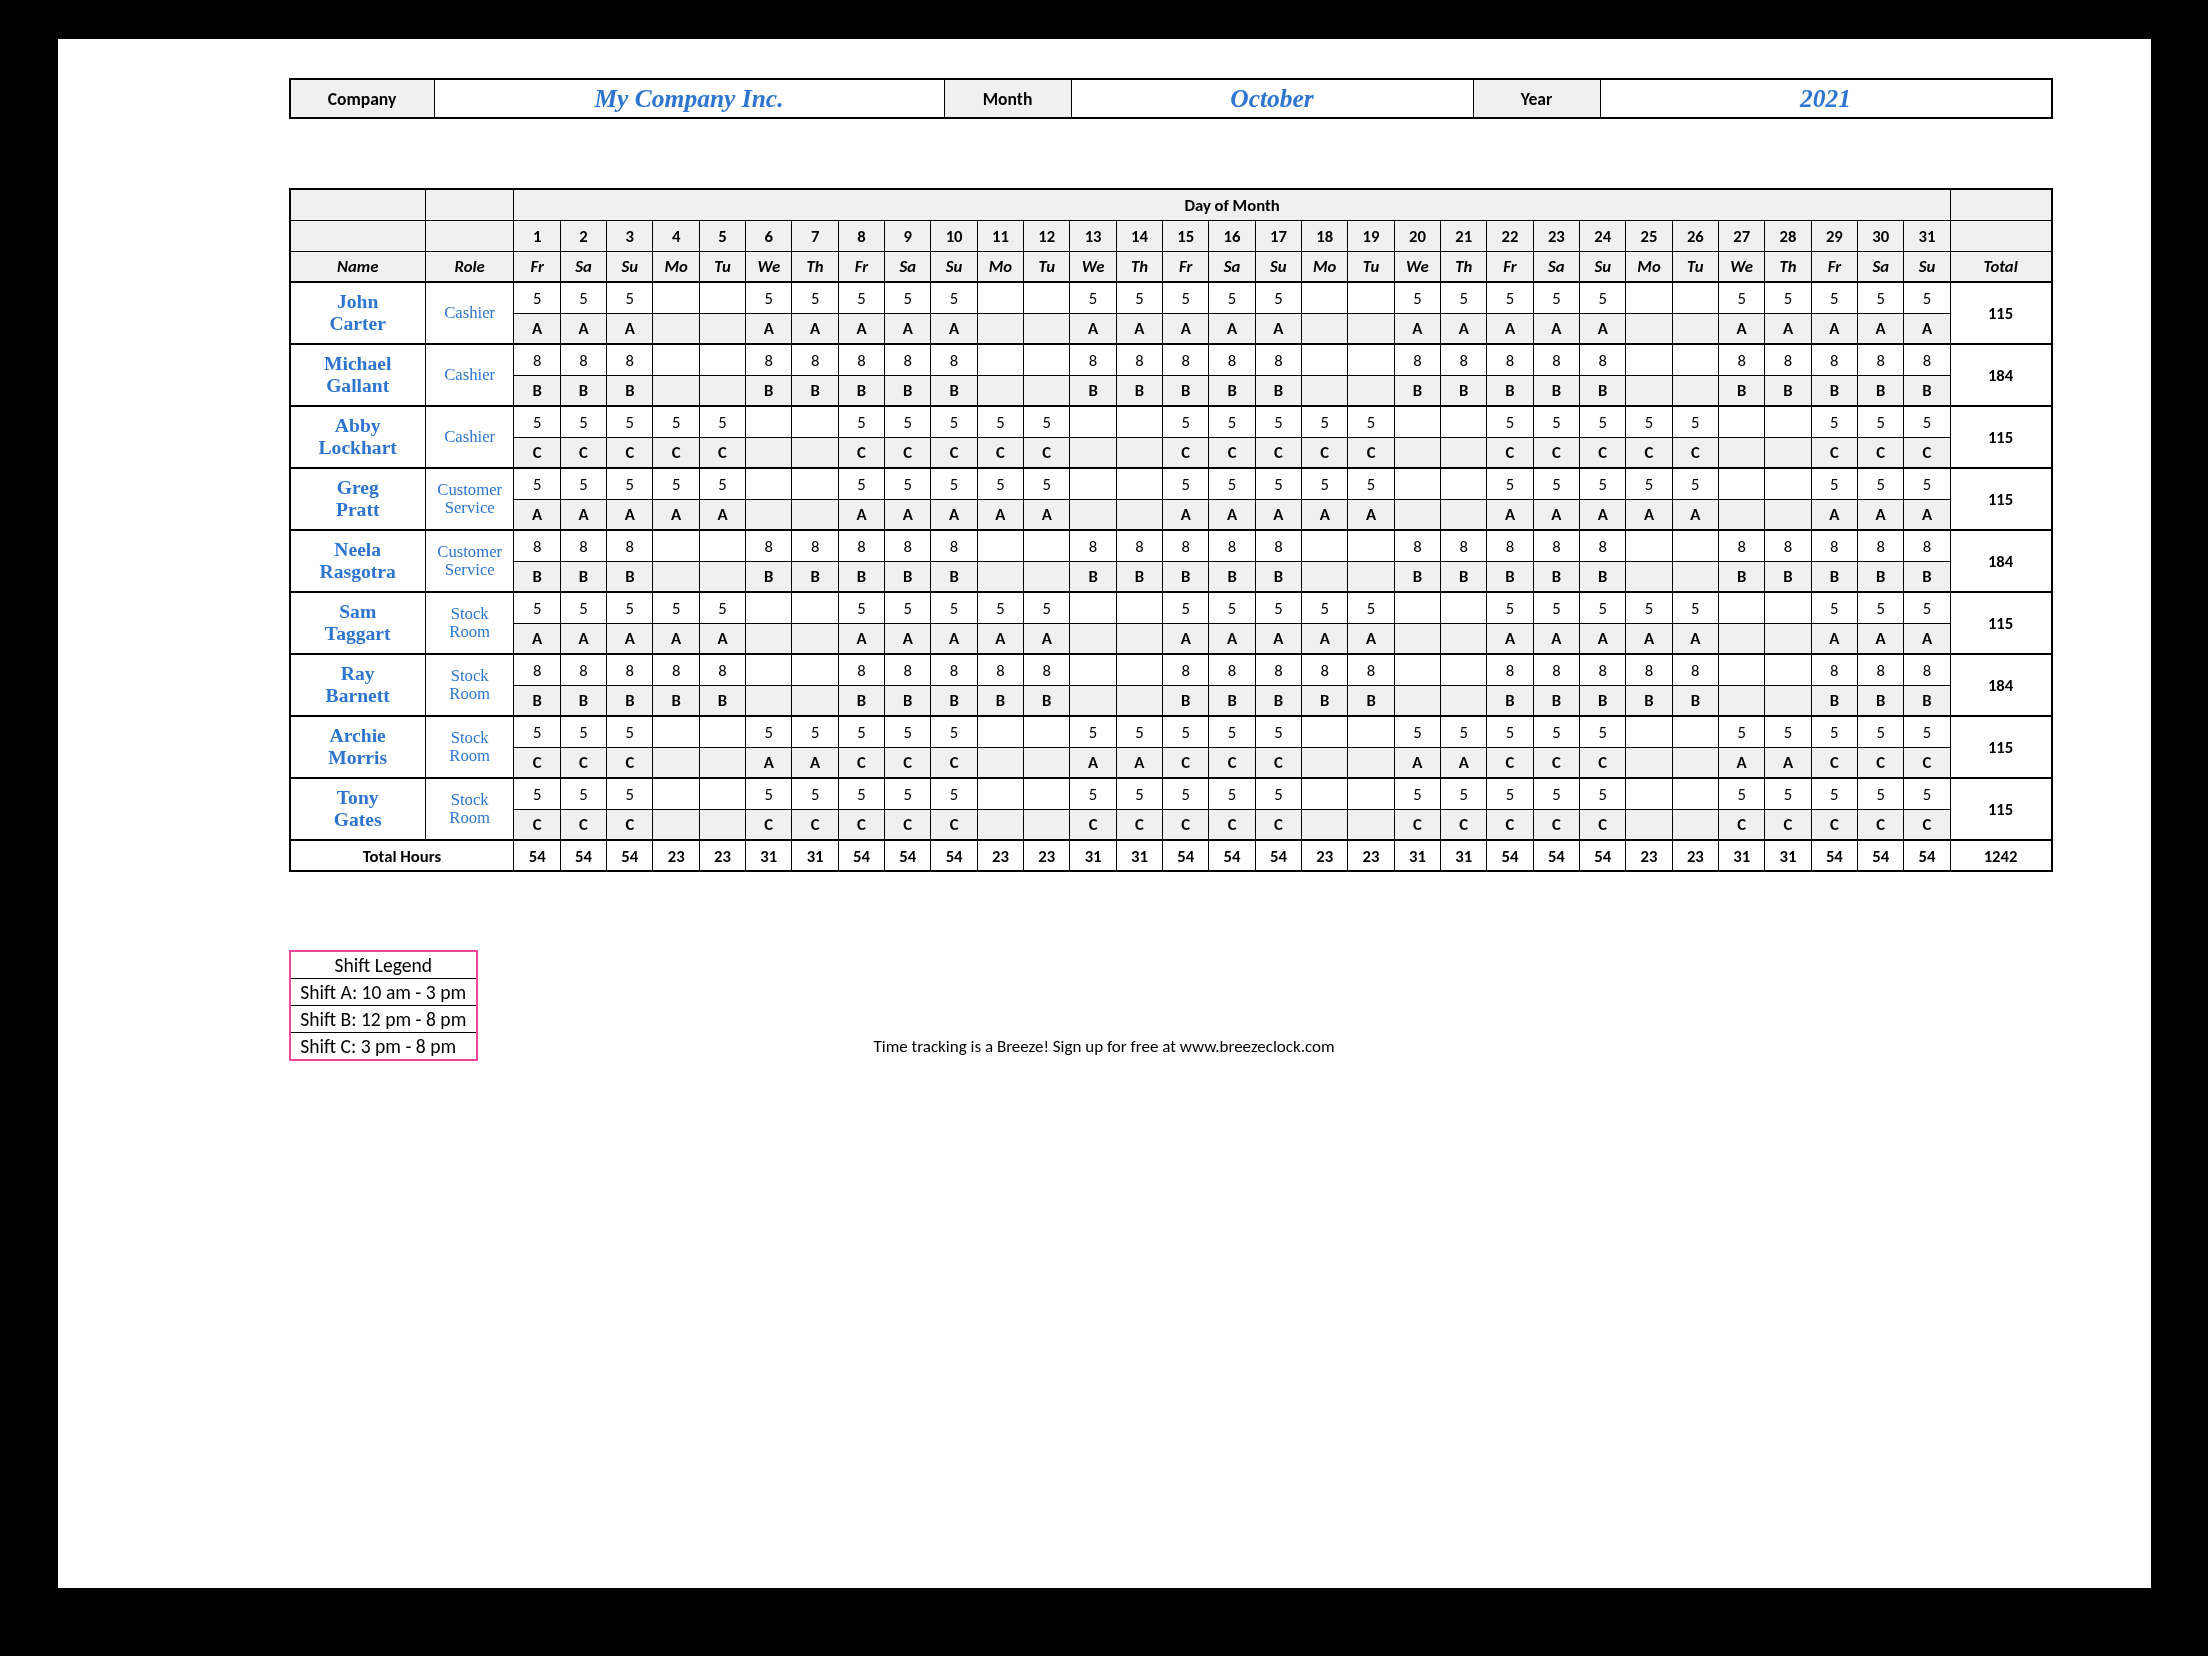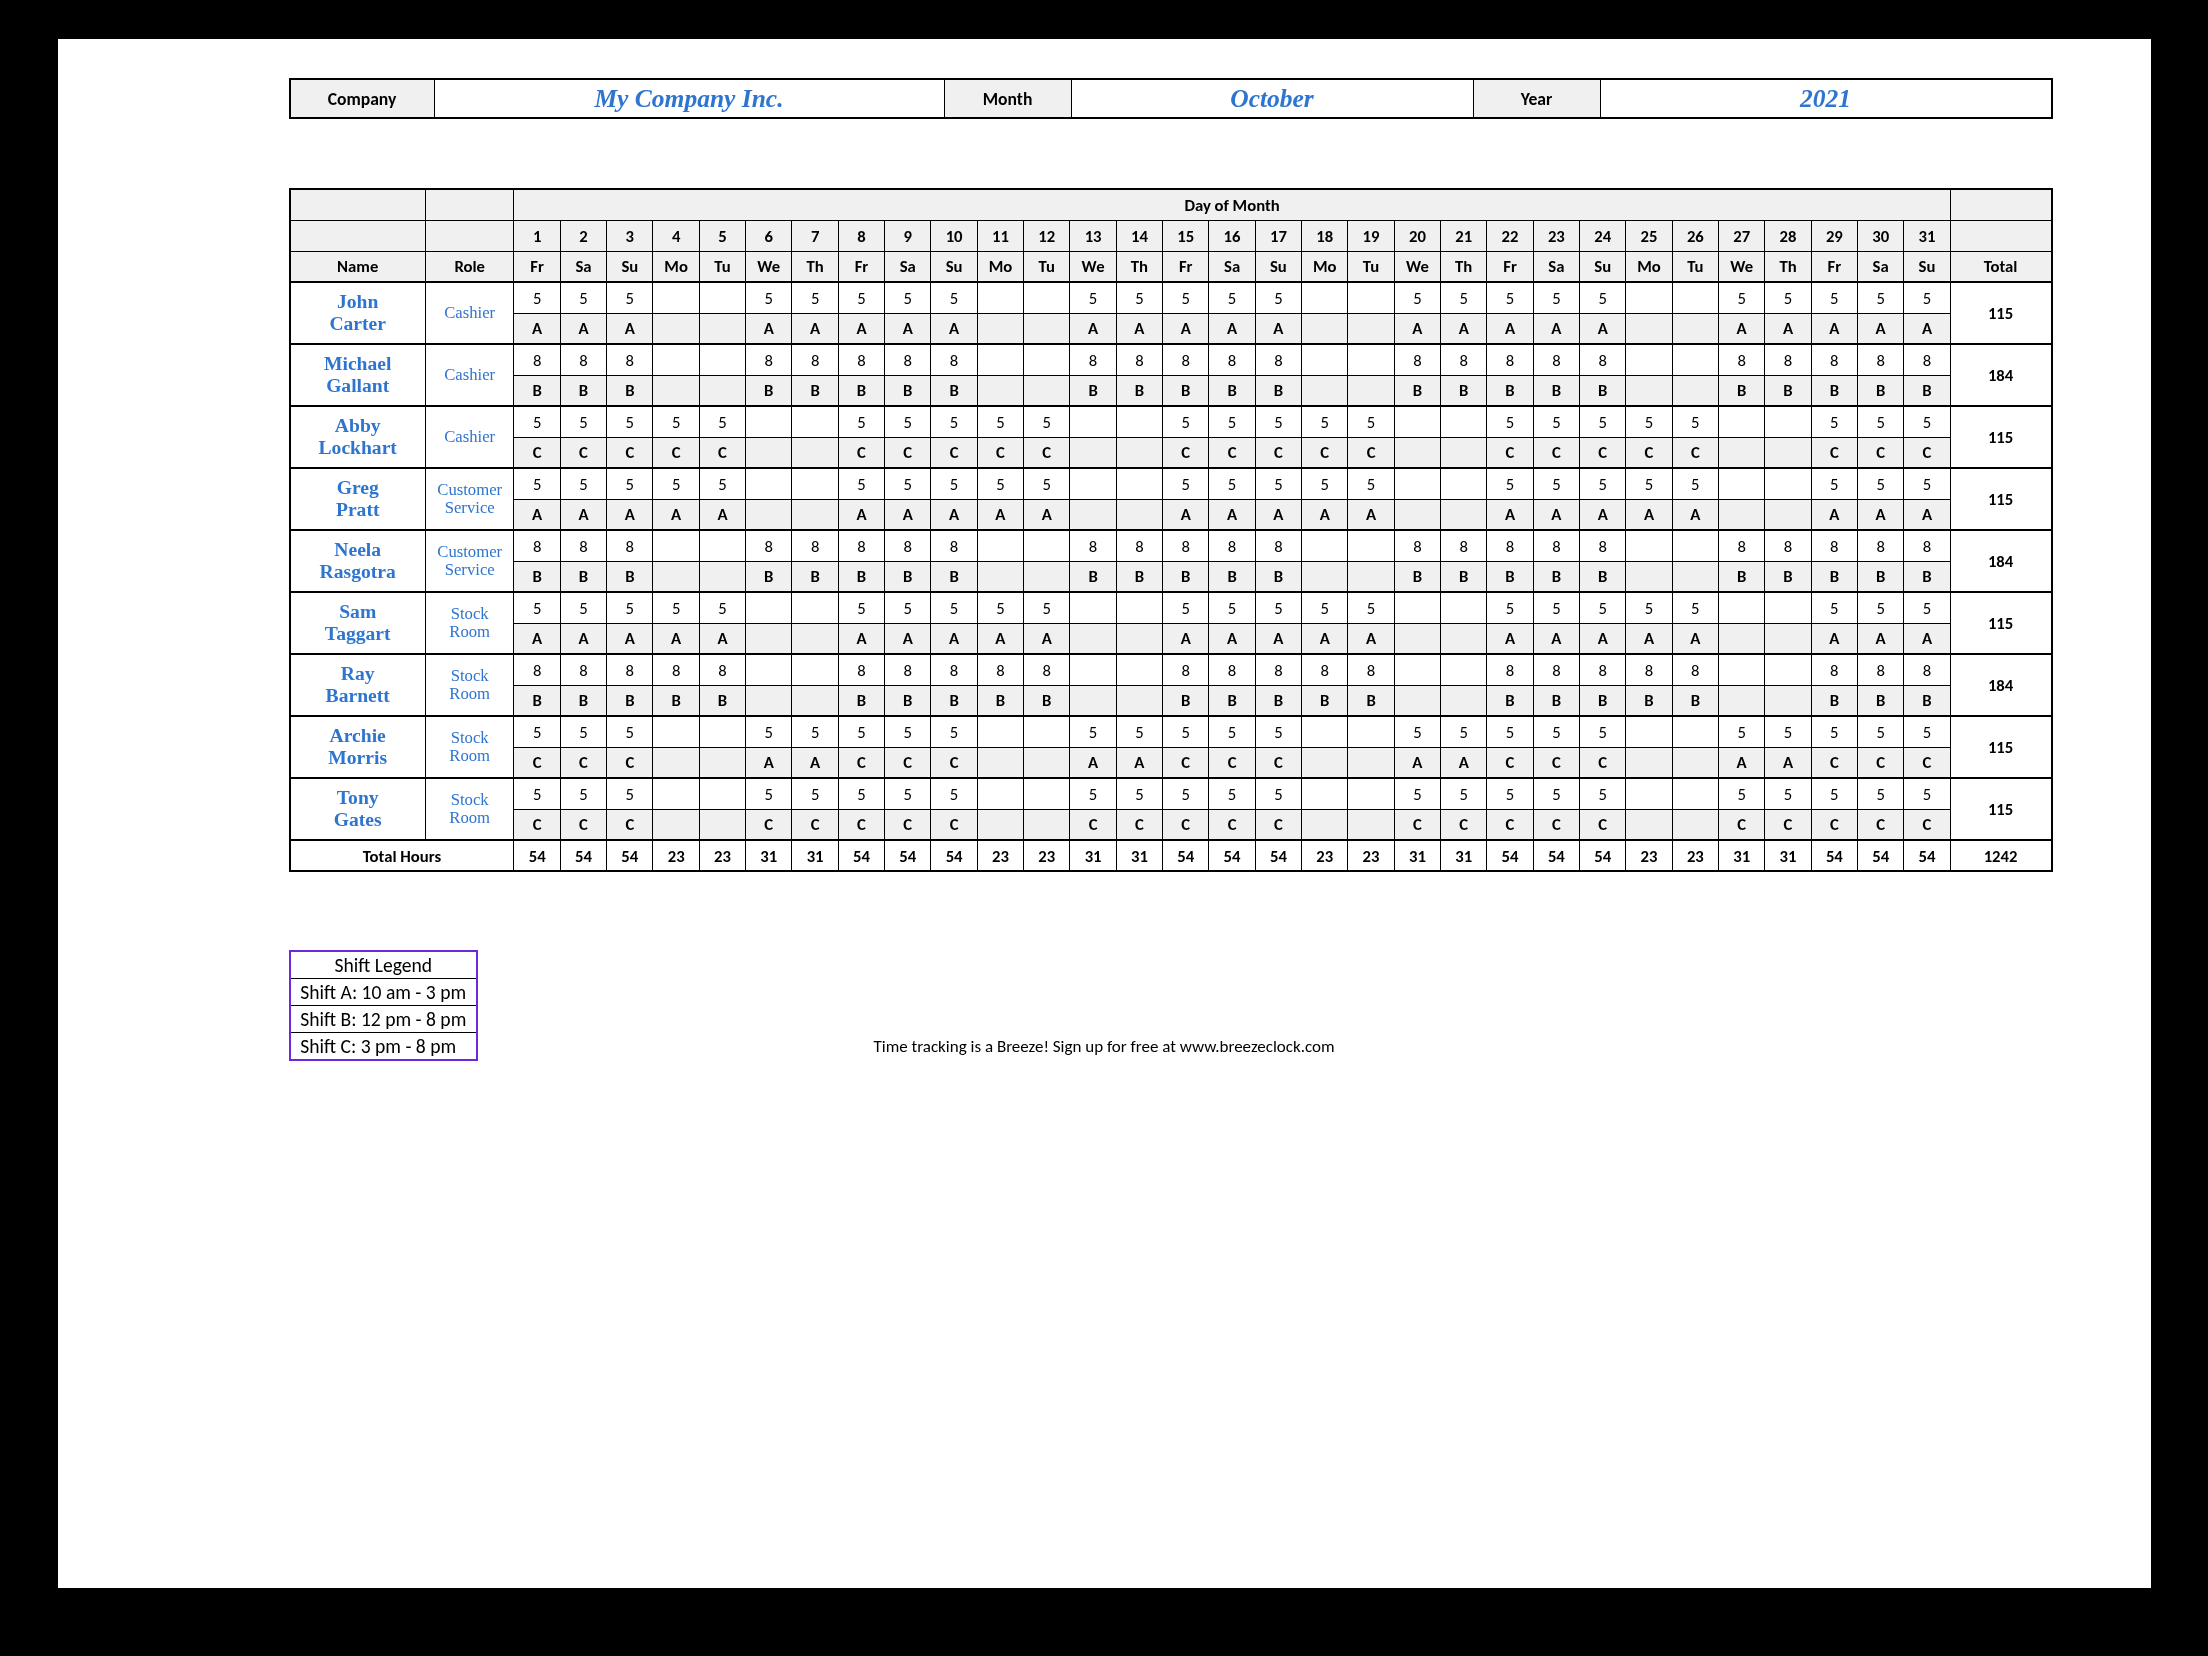--- a/index.html
+++ b/index.html
@@ -85,40 +85,40 @@
   .role-cell {
     font-family: "Comic Sans MS", cursive;
     color: #2e75cf;
     font-size: 16.7px;
     line-height: 1.05;
   }
   .shift-row td { font-weight: bold; background: #f0f0f0; }
   .legend {
     margin-top: 78px;
     margin-left: 172px;
-    border: 2px solid #6d28d9;
+    border: 2px solid #ec4899;
     display: inline-block;
     font-size: 19.6px;
   }
   .legend div {
     padding: 1px 9.8px;
     border-top: 1px solid #000;
     text-align: left;
   }
   .legend div:first-child {
     border-top: none;
     text-align: center;
   }
   .footer {
     text-align: center;
     font-size: 17px;
     margin-top: -25.5px;
   }
   .heavy-top td, .heavy-top th { border-top: 2px solid #000; }
-  .day-header-row th { border-bottom: 2px solid #000; }
+  .day-header-row th { border-bottom: 2px solid #000; font-style: italic; }
 </style>
 </head>
 <body>
 
 <div class="sheet">
 
 
   <div class="header-bar">
     <div class="hb-label" style="width:144px">Company</div>
     <div class="hb-value" style="width:510px">My Company Inc.</div>

